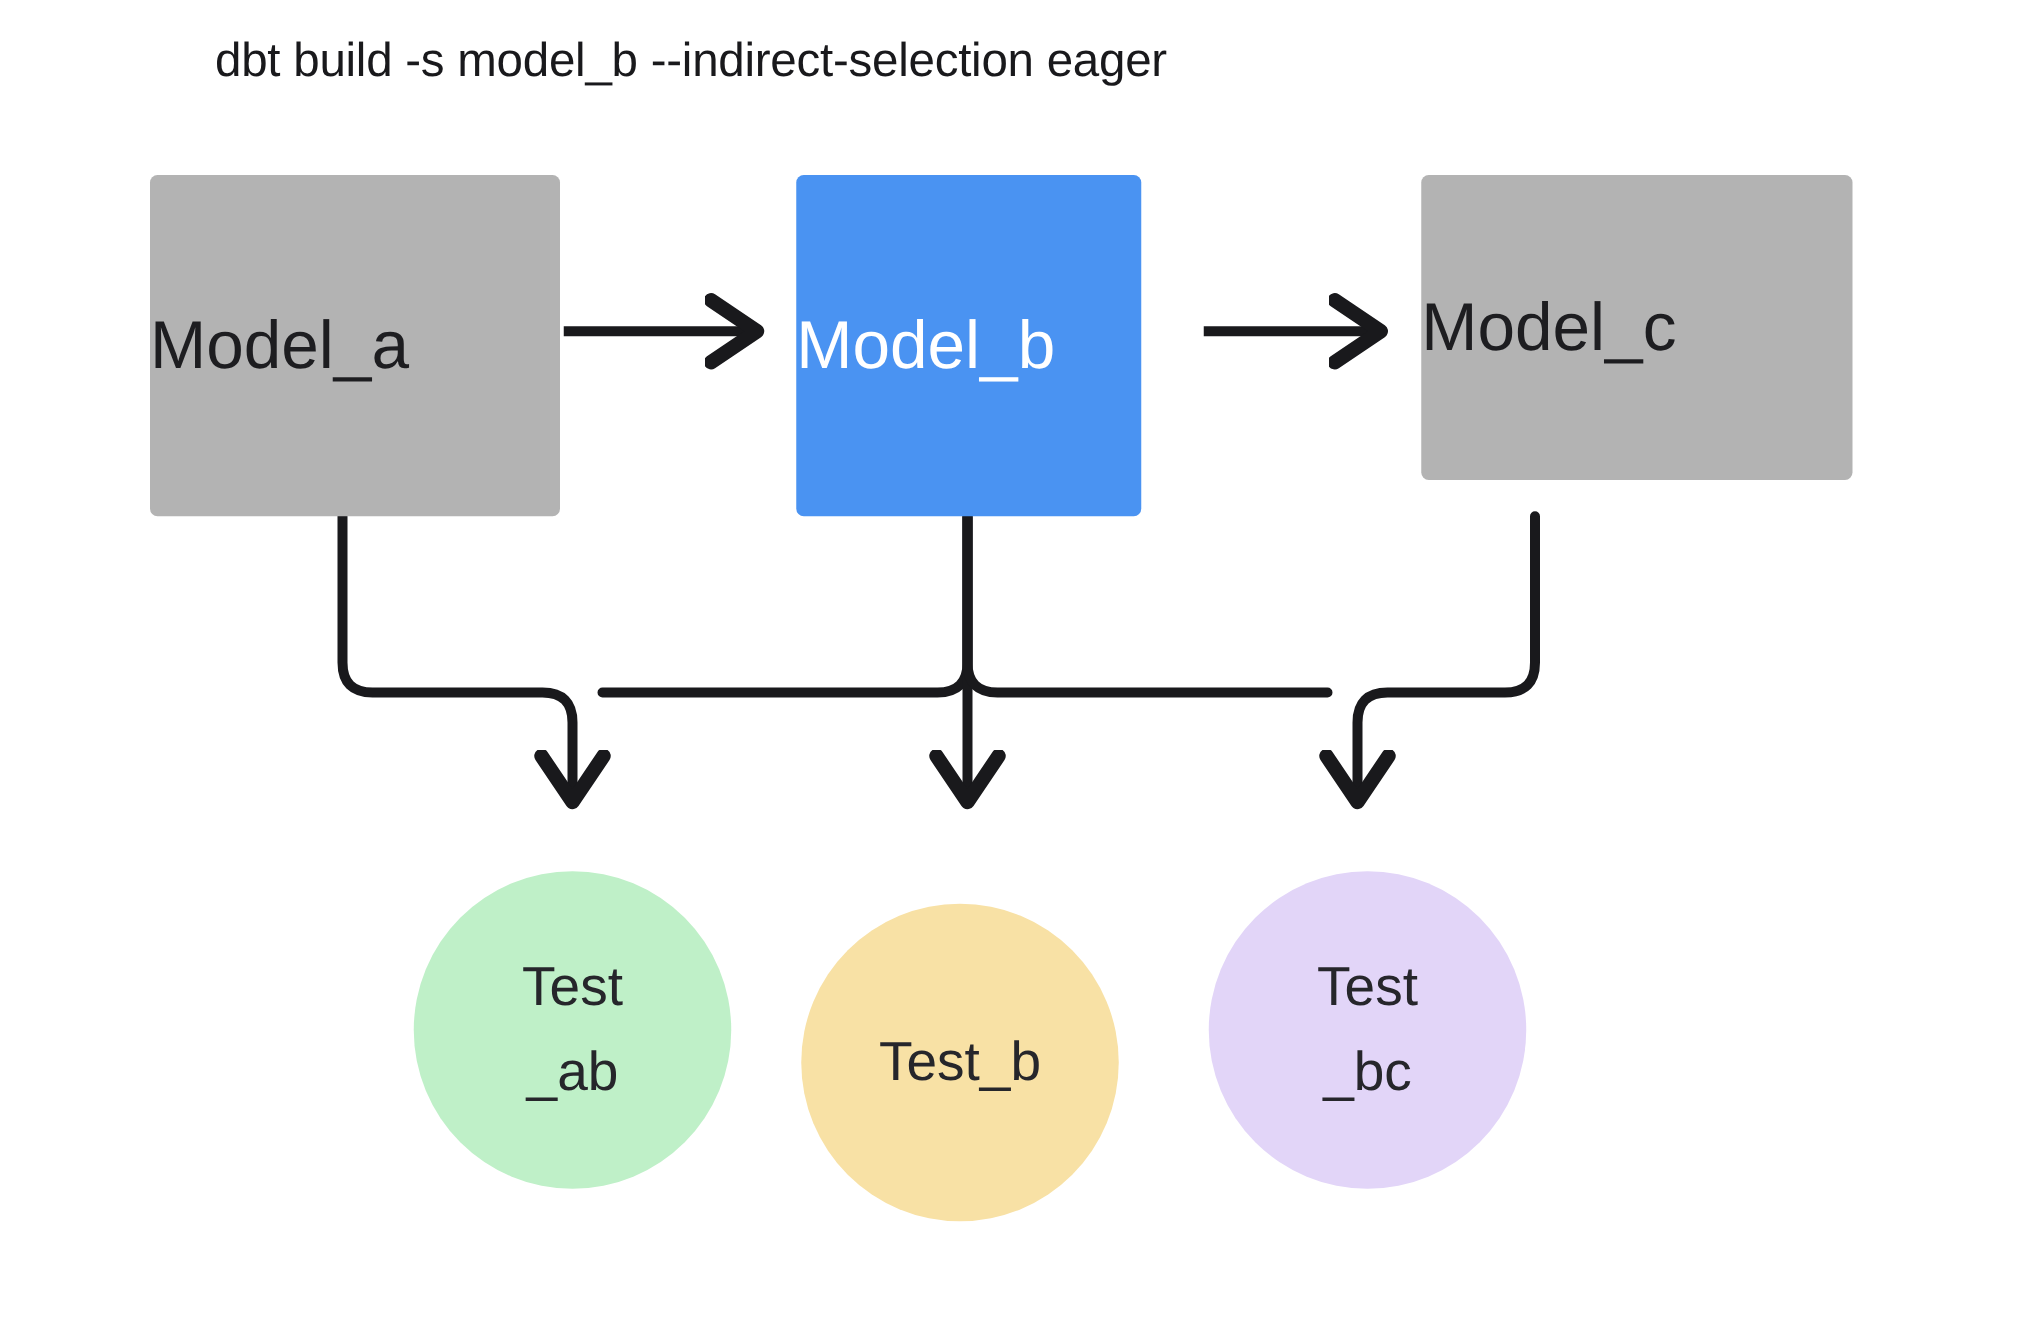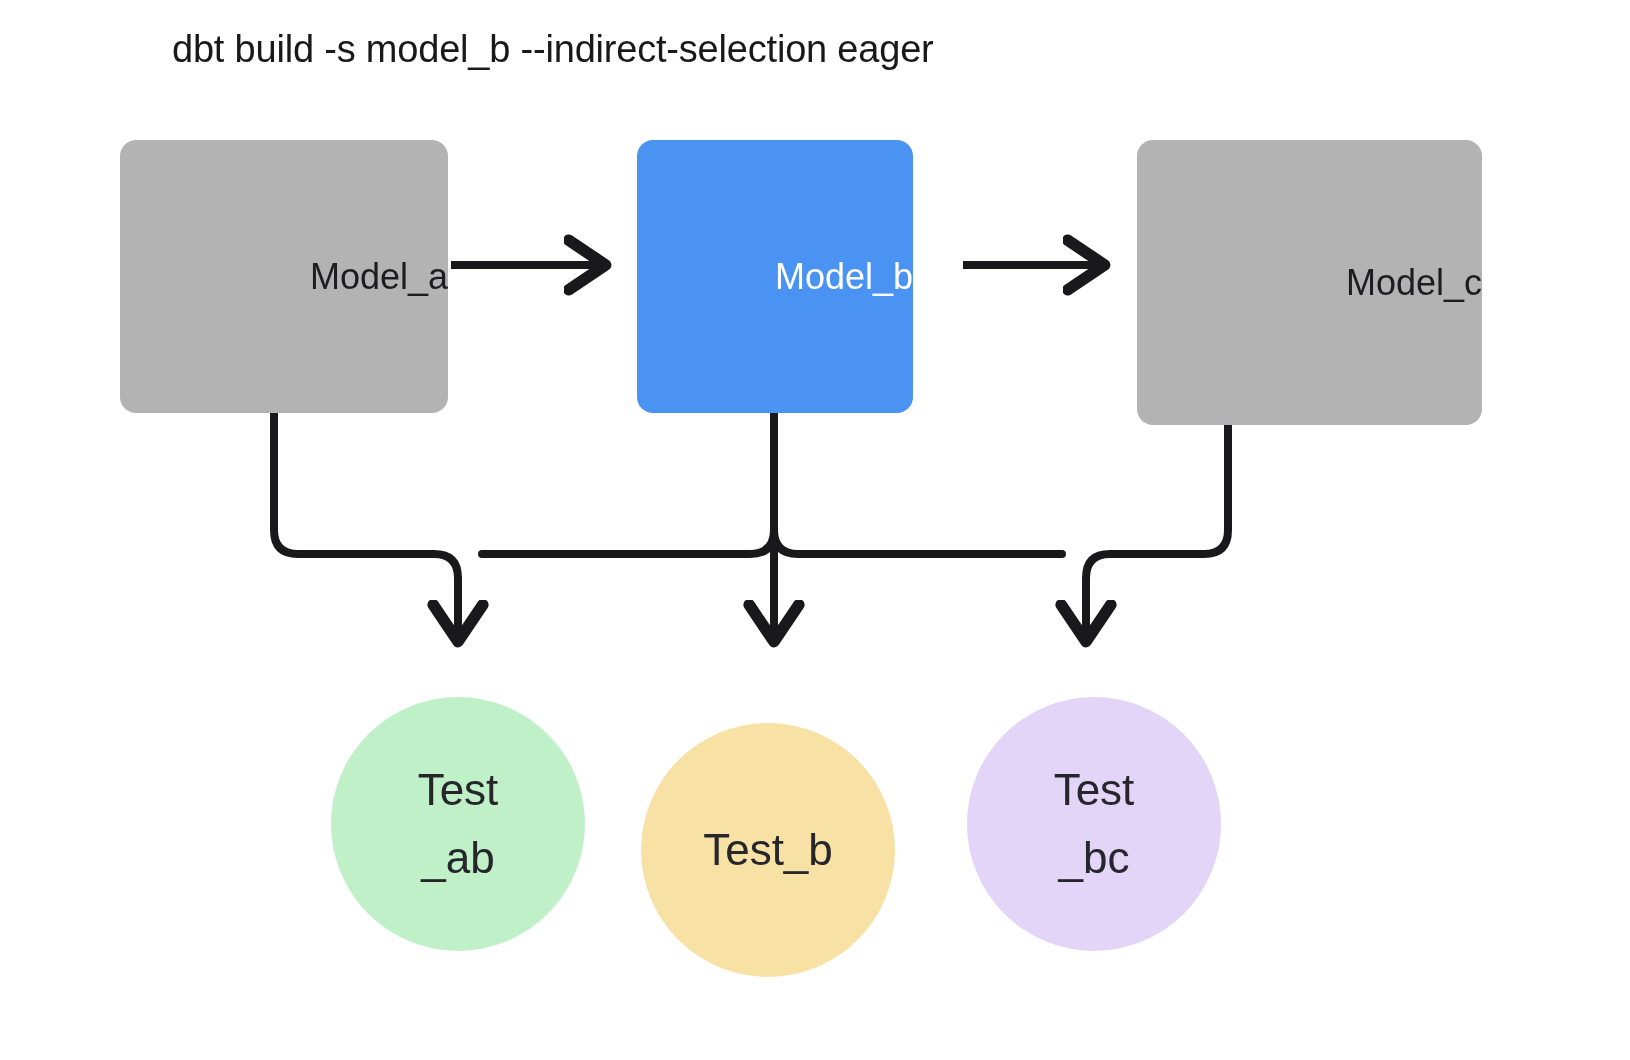--- a/index.html
+++ b/index.html
@@ -31,25 +31,25 @@
     position: absolute;
     left: 172px;
     top: 28px;
     font-size: 38px;
     color: #19191c;
     letter-spacing: -0.2px;
     white-space: nowrap;
   }
   .node-box {
     position: absolute;
-    border-radius: 16px;
+    border-radius: 6px;
     display: flex;
     align-items: center;
-    justify-content: flex-end;
-    font-size: 36px;
+    justify-content: flex-start;
+    font-size: 54px;
     line-height: 1.05;
   }
   .node-circle {
     position: absolute;
     border-radius: 50%;
     display: flex;
     flex-direction: column;
     align-items: center;
     justify-content: center;
     font-size: 44px;
@@ -59,21 +59,21 @@
   .circle-line { display: block; }
   #model-a {
     left: 120px; top: 140px; width: 328px; height: 273px;
     background: #b3b3b3; color: #1d1d20;
   }
   #model-b {
     left: 637px; top: 140px; width: 276px; height: 273px;
     background: #4a93f2; color: #ffffff;
   }
   #model-c {
-    left: 1137px; top: 140px; width: 345px; height: 285px;
+    left: 1137px; top: 140px; width: 345px; height: 244px;
     background: #b3b3b3; color: #1d1d20;
   }
   #test-ab {
     left: 331px; top: 697px; width: 254px; height: 254px;
     background: #bff0c8;
   }
   #test-b {
     left: 641px; top: 723px; width: 254px; height: 254px;
     background: #f8e1a5;
     justify-content: center;

